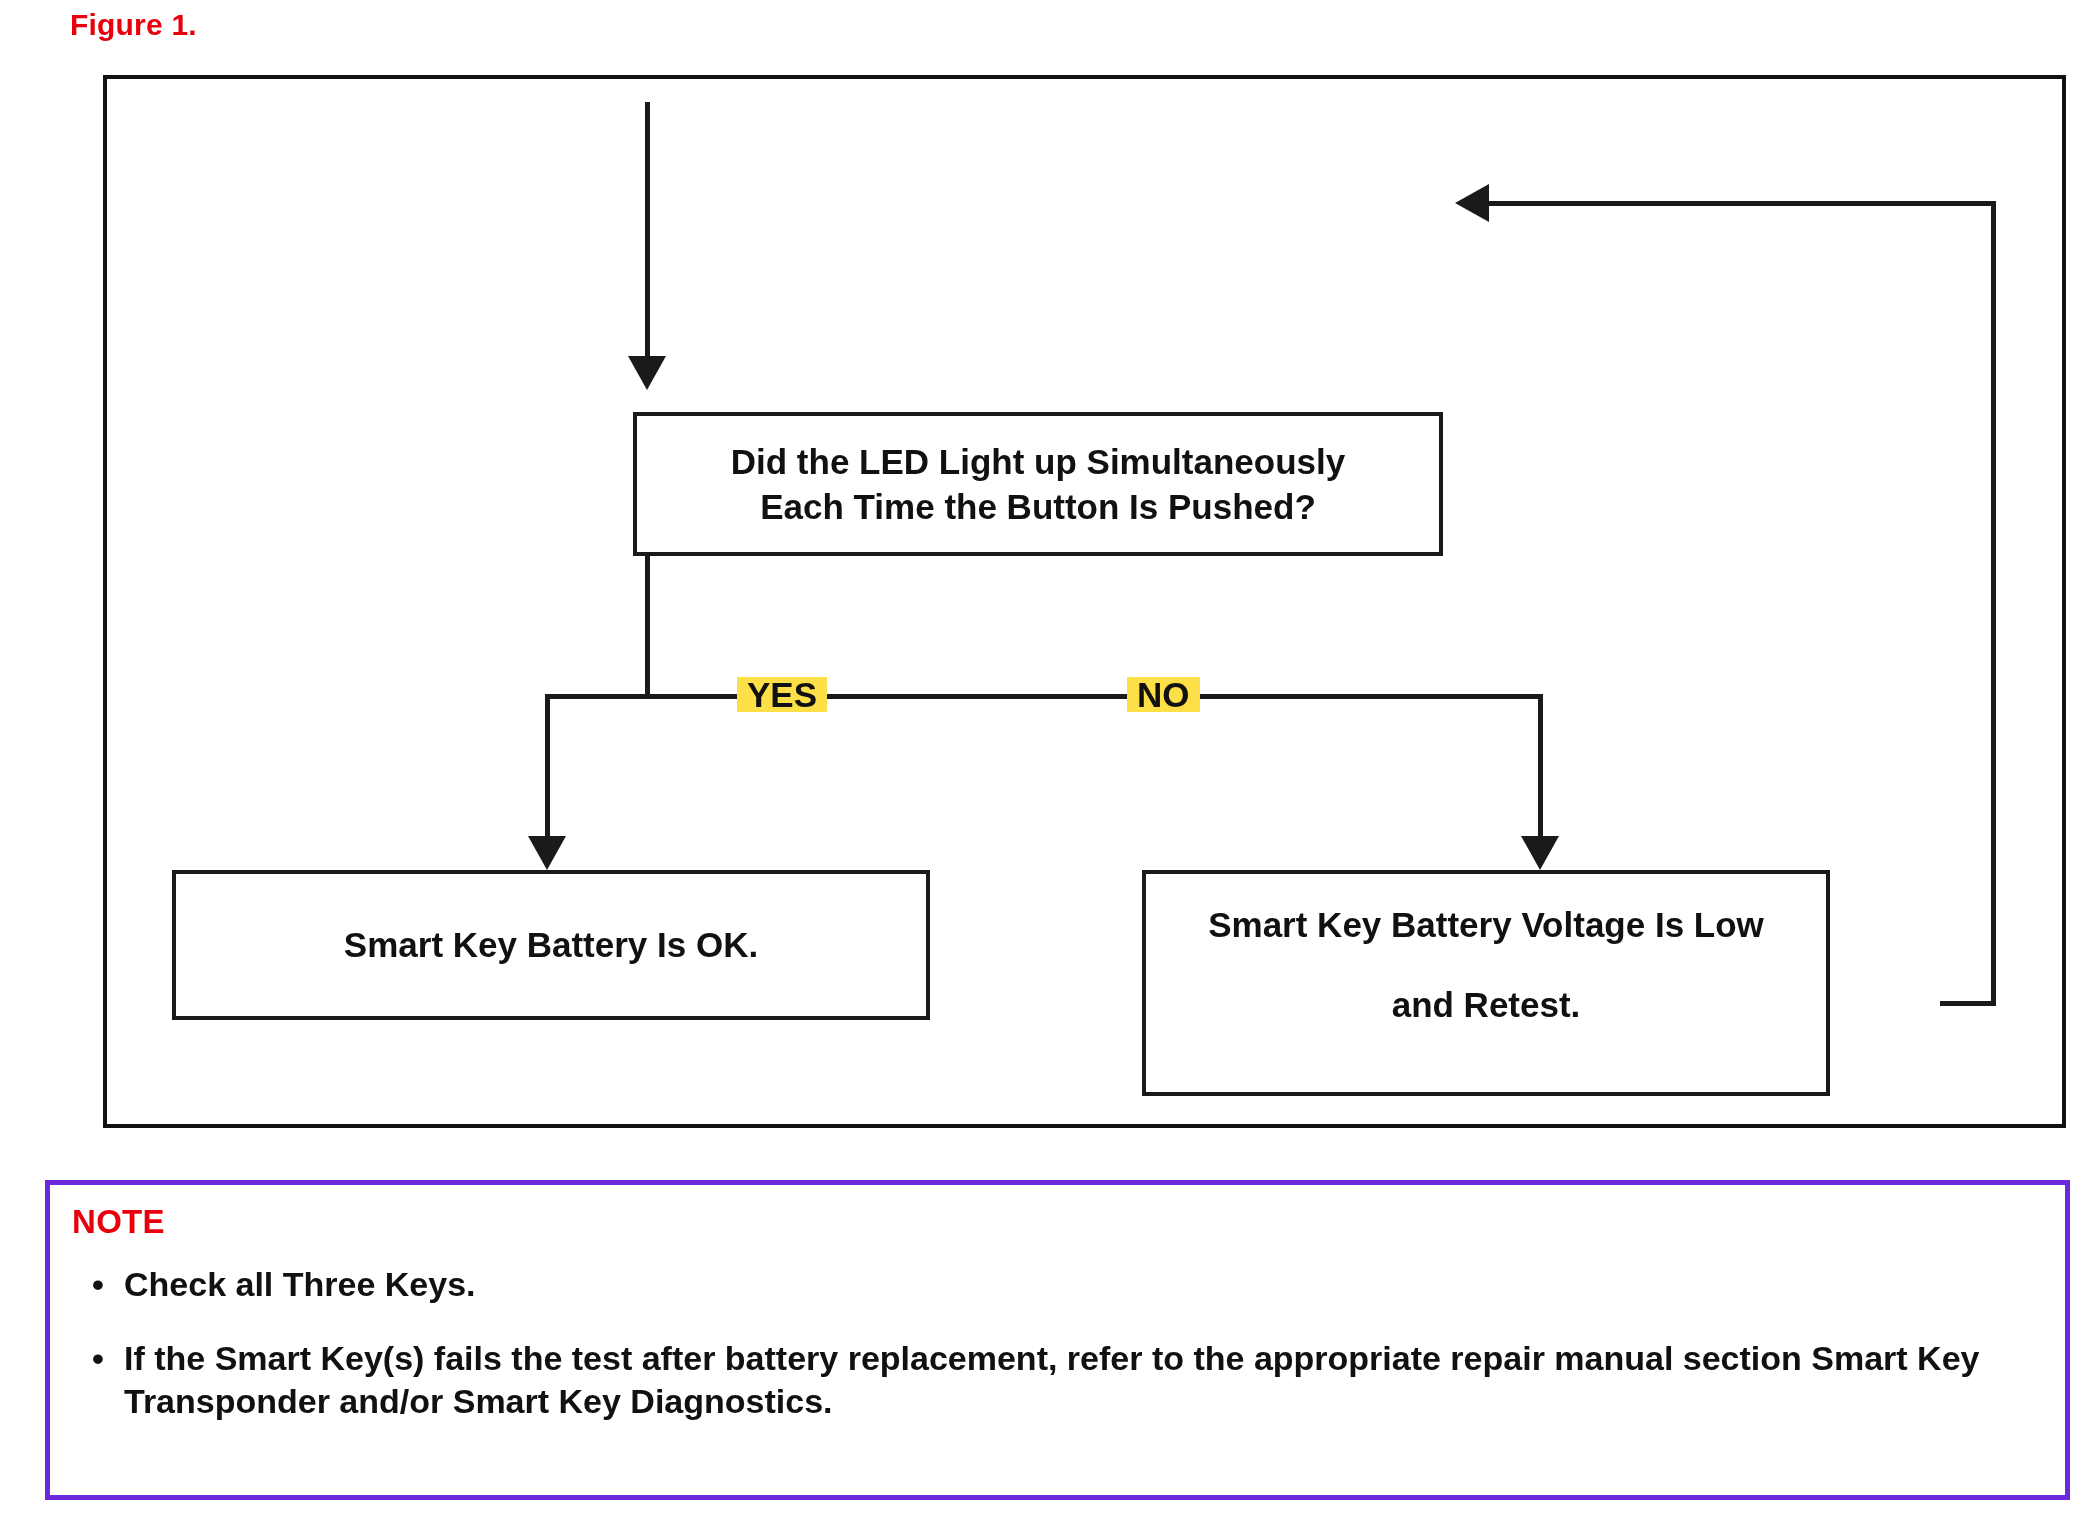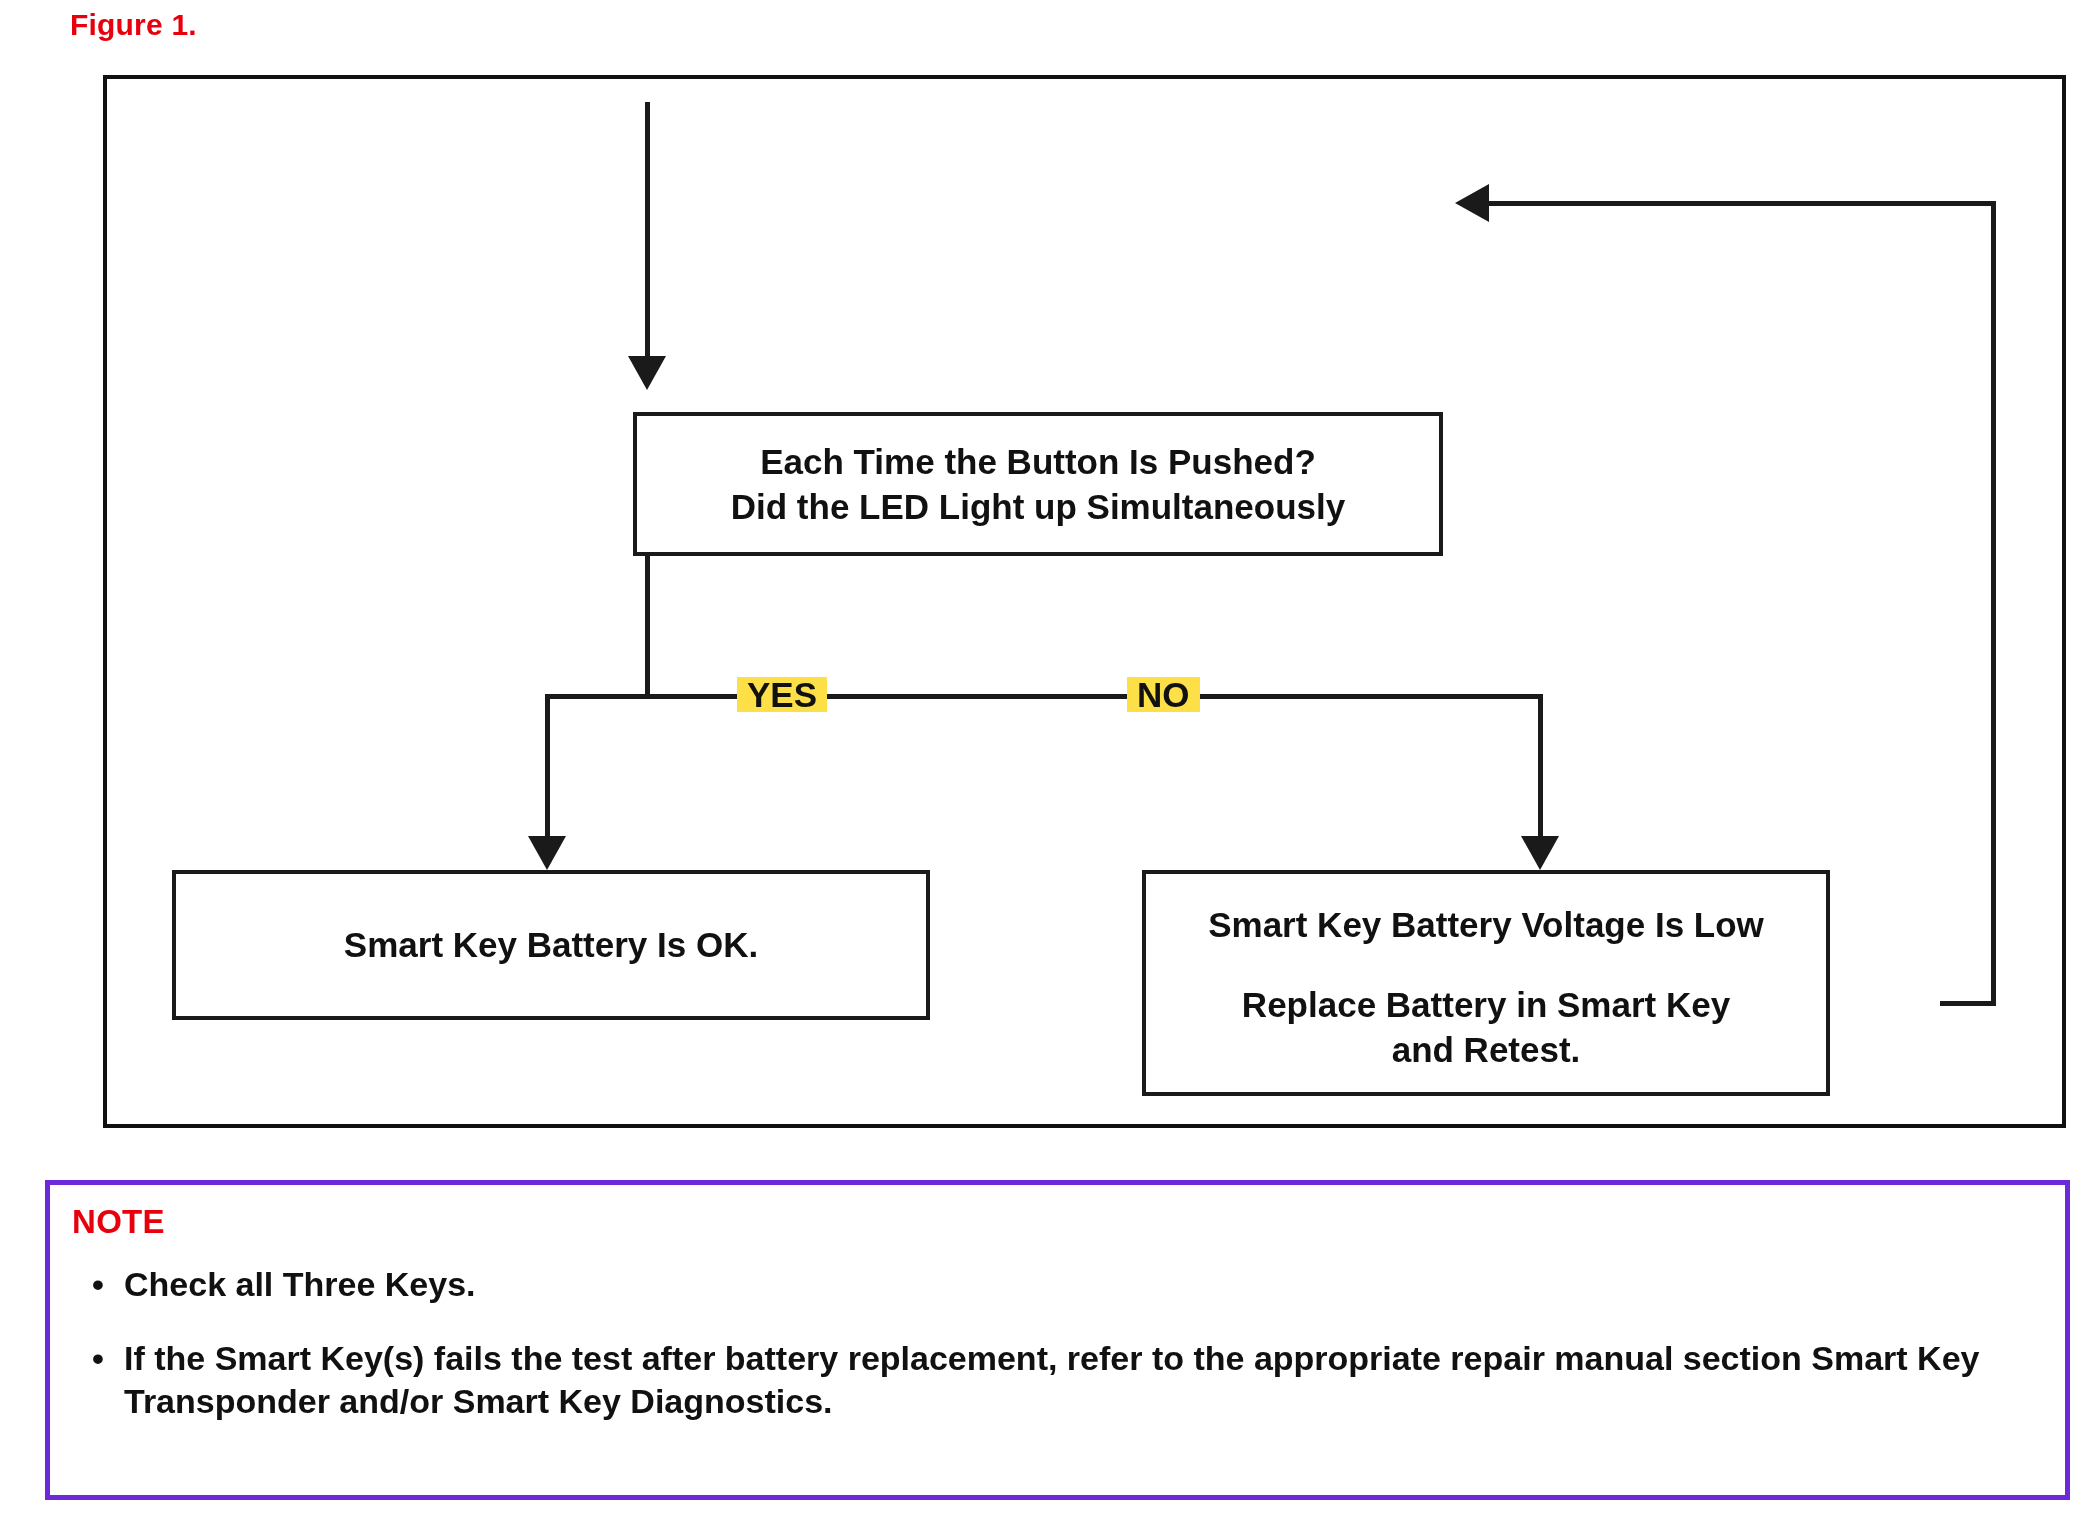--- a/index.html
+++ b/index.html
@@ -210,32 +210,31 @@
     <div class="conn-h" style="left: 1833px; top: 922px; width: 56px;"></div>
     <div class="conn-v" style="left: 1884px; top: 122px; height: 805px;"></div>
     <div class="conn-h" style="left: 1382px; top: 122px; width: 507px;"></div>
     <div class="arrow-left" style="left: 1348px; top: 105px;"></div>
 
     <div class="branch-label" style="left: 630px; top: 598px;">YES</div>
     <div class="branch-label" style="left: 1020px; top: 598px;">NO</div>
 
 
     <div class="flow-box" id="box-did-led" style="left: 526px; top: 333px;">
+      <span class="line">Did the LED Light up Simultaneously</span>
       <span class="line">Each Time the Button Is Pushed?</span>
-      <span class="line">Did the LED Light up Simultaneously</span>
     </div>
 
     <div class="flow-box" id="box-battery-ok" style="left: 65px; top: 791px;">
       <span class="line">Smart Key Battery Is OK.</span>
     </div>
 
     <div class="flow-box" id="box-battery-low" style="left: 1035px; top: 791px;">
       <span class="line">Smart Key Battery Voltage Is Low</span>
       <span class="gap"></span>
-      <span class="line">Replace Battery in Smart Key</span>
       <span class="line">and Retest.</span>
     </div>
 
   </div>
 
   <div id="note-panel">
     <div id="note-title">NOTE</div>
 
     <div id="note-list">
 

